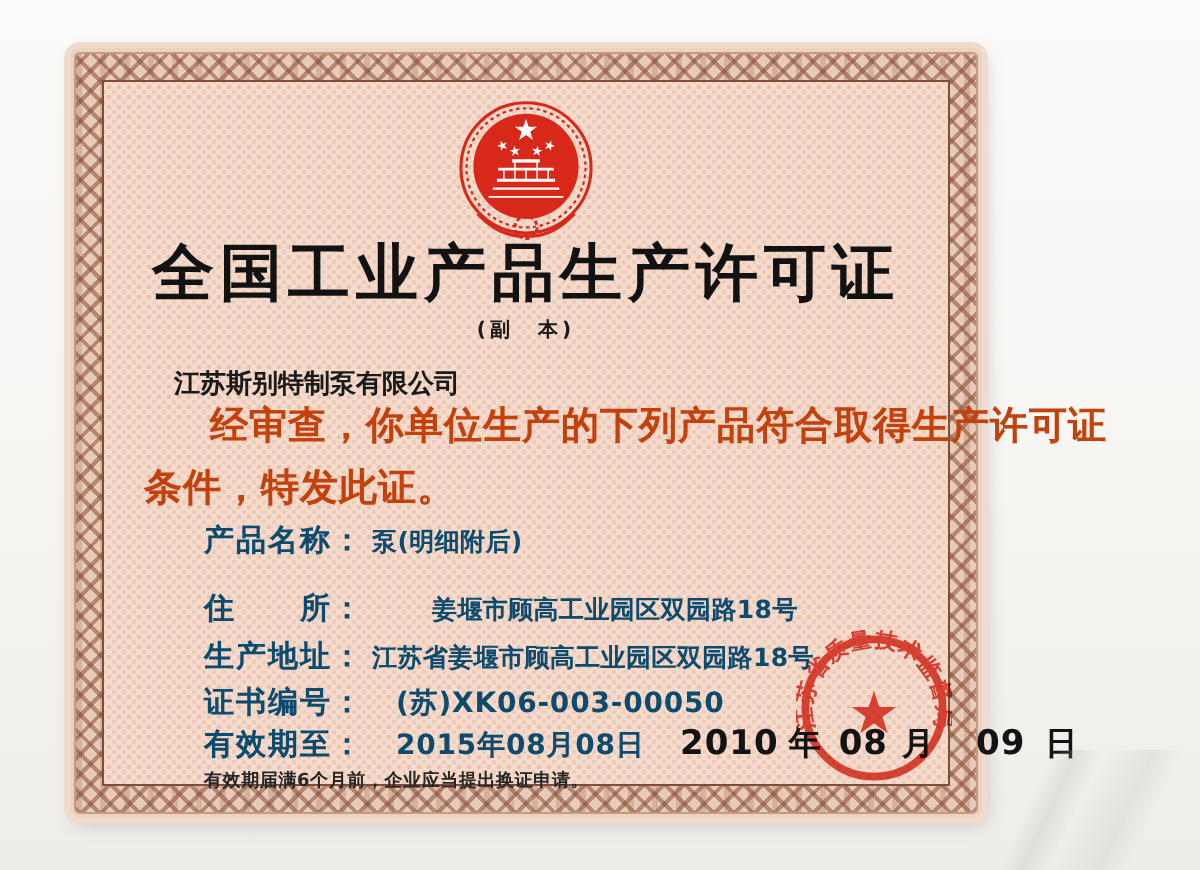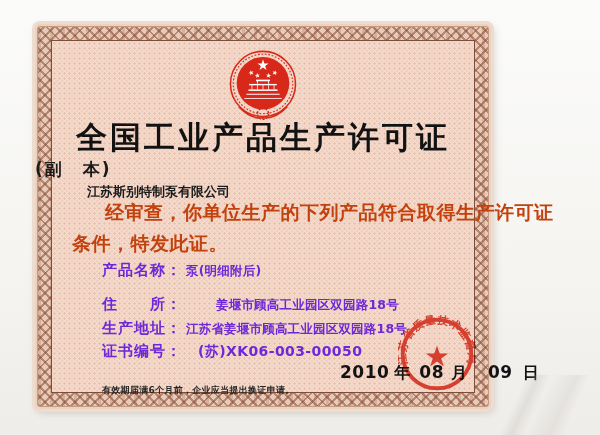--- a/index.html
+++ b/index.html
@@ -50,29 +50,29 @@
   .abs { position:absolute; }
 
   .emblem { left:50%; transform:translateX(-50%); top:26px; width:70px; height:72px; }
 
   .title {
     left:0; right:0; top:94px; text-align:center;
     font-size:31px; line-height:38px; font-weight:bold; letter-spacing:3px;
     color:#121212; white-space:nowrap;
   }
   .subtitle {
-    left:0; right:0; top:134px; text-align:left;
-    font-size:17px; font-weight:bold; letter-spacing:2px; color:#1a1a1a;
+    left:0; right:0; top:134px; text-align:center;
+    font-size:10px; font-weight:bold; letter-spacing:2px; color:#1a1a1a;
   }
   .company { left:52px; top:159px; font-size:13px; font-weight:bold; color:#1a1a1a;font-family:Liberation Serif, serif; }
   .body-line { font-size:19px; font-weight:bold; color:#c2410c; letter-spacing:.5px; white-space:nowrap; }
   .body1 { left:70px; top:176px; }
   .body2 { left:37px; top:207px; }
 
-  .row { left:67px; display:flex; align-items:baseline; white-space:nowrap; color:#6d28d9; }
+  .row { left:67px; display:flex; align-items:baseline; white-space:nowrap; color:#0c4a6e; }
   .row .lbl { font-size:15px; font-weight:bold; letter-spacing:1px; }
   .row .val { font-size:12.5px; font-weight:bold; margin-left:4px; letter-spacing:.2px; }
   .row .val-lg { font-size:14px; letter-spacing:.4px;margin-left:16px; }
   .r0 { top:237px; } .r1 { top:271px;gap:30px; } .r2 { top:295px; } .r3 { top:318px; } .r4 { top:339px; }
 
   .note { left:67px; top:360px; font-size:9px; font-weight:bold; color:#262626; letter-spacing:.3px; }
 
   .date { left:305px; top:338px; display:flex; align-items:baseline;
           font-weight:bold; color:#131313; white-space:nowrap; }
   .date .num { font-size:17px; letter-spacing:.5px; }
@@ -139,20 +139,24 @@
       <span class="val">姜堰市顾高工业园区双园路18号</span>
     </div>
     <div class="abs row r2">
       <span class="lbl">生产地址：</span>
       <span class="val">江苏省姜堰市顾高工业园区双园路18号</span>
     </div>
     <div class="abs row r3">
       <span class="lbl">证书编号：</span>
       <span class="val val-lg">(苏)XK06-003-00050</span>
     </div>
+    <div class="abs row r4">
+      <span class="lbl">有效期至：</span>
+      <span class="val val-lg">2015年08月08日</span>
+    </div>
 
     <div class="abs note">有效期届满6个月前，企业应当提出换证申请。</div>
 
     <div class="abs date">
       <span class="num">2010</span>
       <span class="unit d-year-u">年</span>
       <span class="num d-month">08</span>
       <span class="unit d-month-u">月</span>
       <span class="num d-day">09</span>
       <span class="unit d-day-u">日</span>

